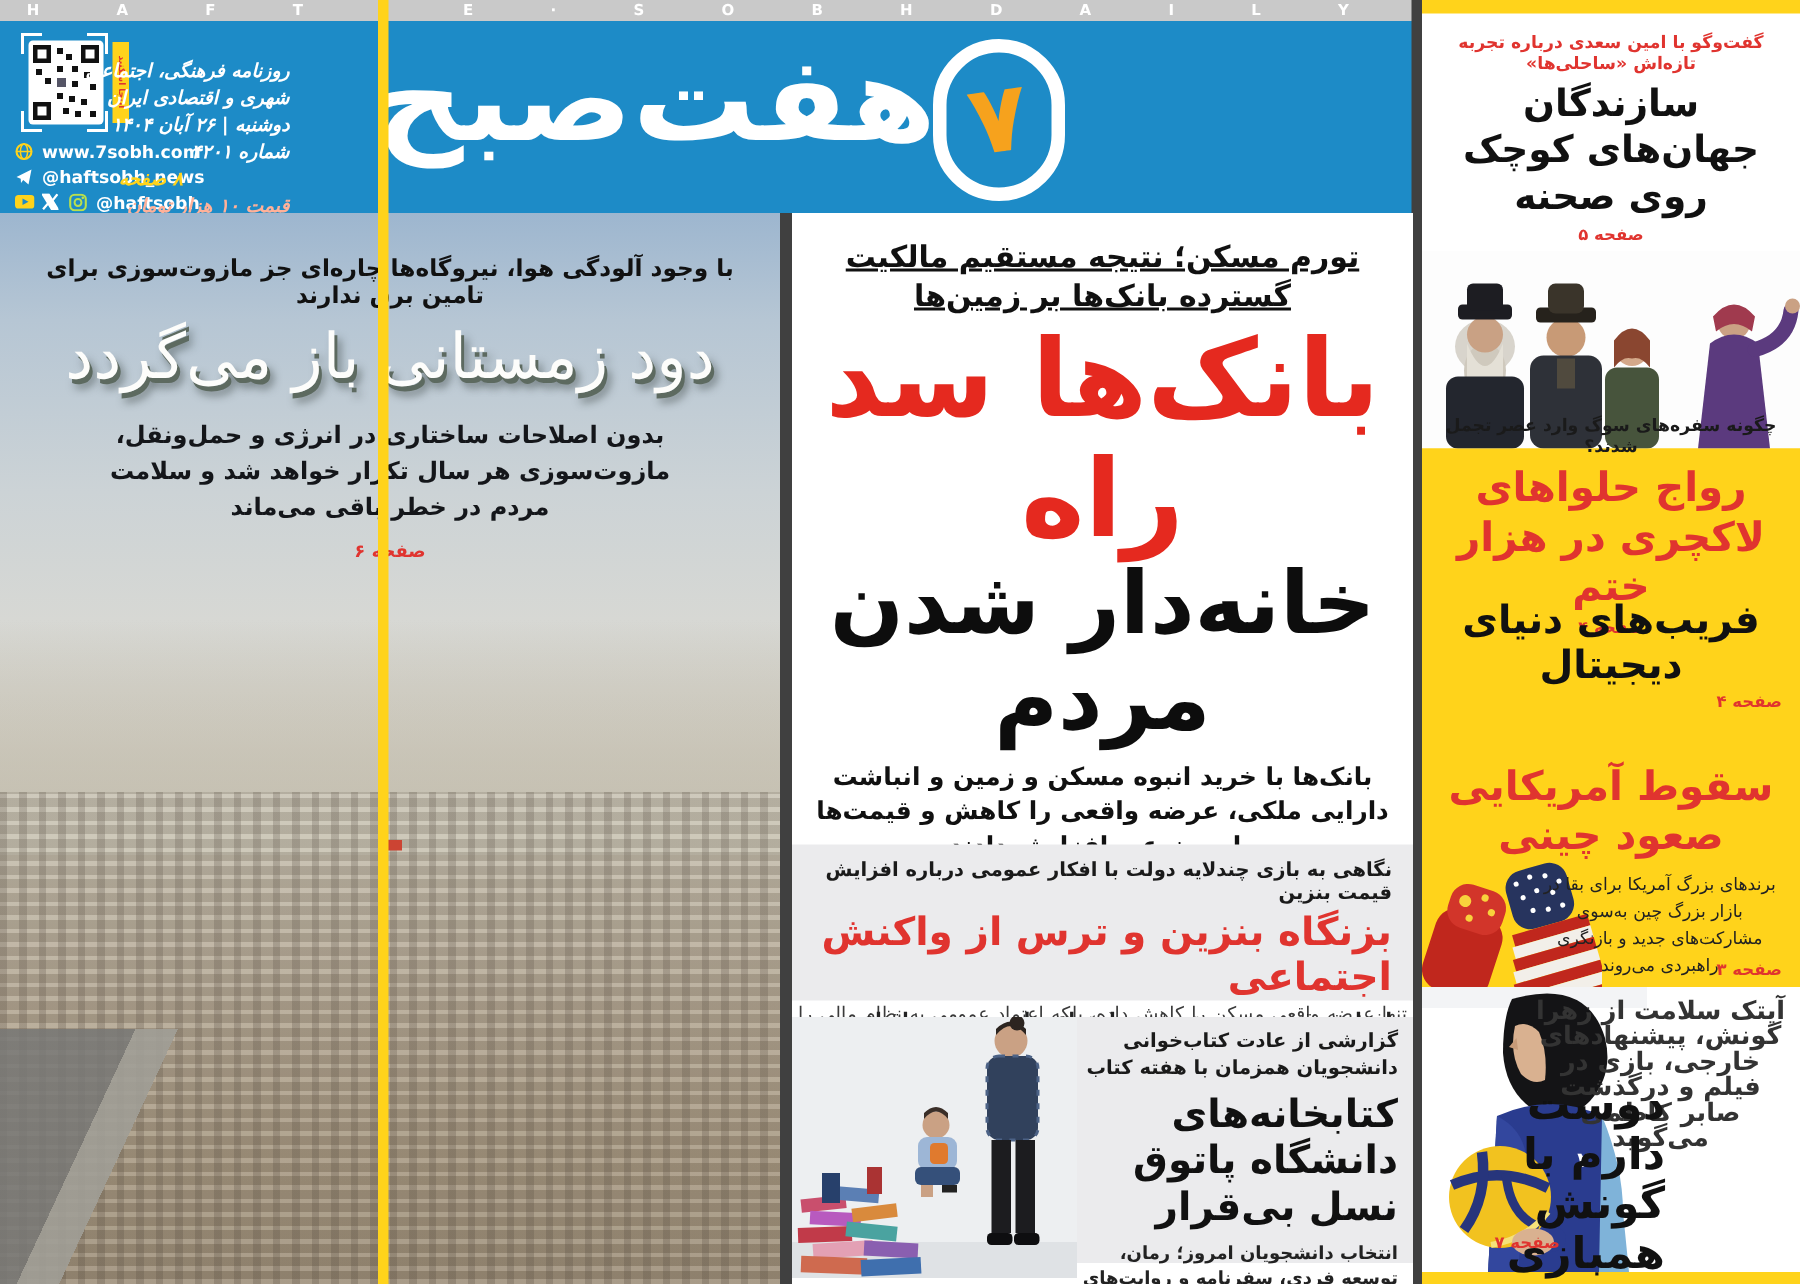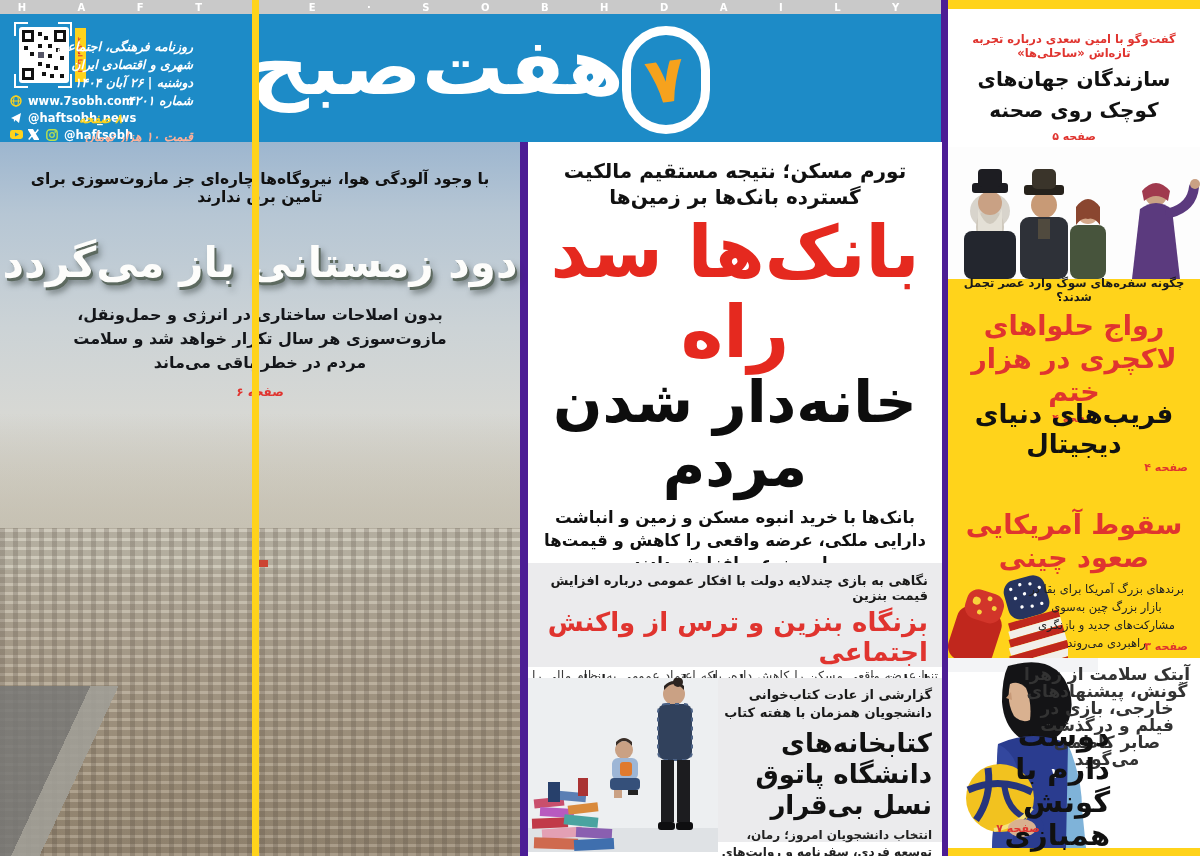--- a/index.html
+++ b/index.html
@@ -1,18 +1,18 @@
 <!DOCTYPE html>
 <html lang="fa"><head>
 <meta charset="utf-8">
 <style>
   * { margin:0; padding:0; box-sizing:border-box; }
   html,body { background:#777; }
   body { font-family:"DejaVu Sans", sans-serif; }
-  .page { position:relative; width:1200px; height:856px; background:#4c1d95; overflow:hidden; margin:0 auto; direction:rtl;padding-left:29px; }
+  .page { position:relative; width:1200px; height:856px; background:#404040; overflow:hidden; margin:0 auto; direction:rtl;padding-left:29px; }
 
   
   .masthead-strip { position:absolute; left:0; top:0; width:941px; height:14px; background:#c9c9c9;
     display:flex; justify-content:center; align-items:center; direction:ltr; }
   .masthead-strip span { color:#fff; font-size:10px; font-weight:bold; letter-spacing:24px; white-space:nowrap; }
 
   
   .blue-band { position:absolute; left:0; top:14px; width:941px; height:128px; background:#1d8bc7; }
   .qr-wrap { position:absolute; left:14px; top:8px; width:72px; height:66px; direction:ltr; }
   .qr-bracket { position:absolute; width:14px; height:14px; border:2px solid #fff; }
@@ -44,23 +44,23 @@
   .divider-y { position:absolute; left:252px; top:0; width:7px; height:856px; background:#ffd31b; }
   .right-col { position:absolute; right:0; top:0; width:252px; height:856px; background:#fff; }
   .rc-topbar { position:absolute; left:0; top:0; width:100%; height:9px; background:#ffd31b; }
   .rc-yellow { position:absolute; left:0; top:268px; width:100%; height:390px; background:#ffd31b; }
   .rc-bottombar { position:absolute; left:0; bottom:0; width:100%; height:8px; background:#ffd31b; }
 
   .kicker-red { color:#e0342f; font-weight:bold; }
   .kicker-blk { color:#1a1a1a; font-weight:bold; }
   .page-ref { color:#e0342f; font-weight:bold; font-size:11px; }
 
-  .rs1 { position:absolute; left:0; top:26px; width:100%; text-align:center; }
+  .rs1 { position:absolute; left:0; top:15px; width:100%; text-align:center; }
   .rs1 .k { font-size:11.5px; margin-top:6px; padding:0 6px; }
-  .rs1 .h { font-size:20px; font-weight:bold; color:#111; line-height:31px; margin-top:4px; padding:0 10px; }
+  .rs1 .h { font-size:25px; font-weight:bold; color:#111; line-height:31px; margin-top:4px; padding:0 10px; }
   .rs1 .p { margin-top:4px; }
   .rs1 .img { margin-top:4px; height:132px; }
 
   .rs2 { position:absolute; left:0; top:276px; width:100%; text-align:center; }
   .rs2 .k { font-size:11.5px; padding:0 8px; }
   .rs2 .h { font-size:27px; font-weight:bold; color:#e0342f; line-height:33px; margin-top:5px; }
   .rs2 .p { margin-top:4px; }
 
   .rs3 { position:absolute; left:0; top:394px; width:100%; text-align:center; }
   .rs3 .k { font-size:11px; padding:0 6px; }
@@ -78,21 +78,21 @@
   .rs5 { position:absolute; left:0; top:658px; width:100%; height:190px; }
   .rs5 .k { position:absolute; right:8px; top:8px; width:170px; font-size:17px; line-height:17px; color:#333; text-align:center; font-weight:bold; }
   .rs5 .h { position:absolute; right:90px; top:62px; width:155px; font-size:29px; font-weight:bold; color:#111;
     line-height:33px; text-align:right; }
   .rs5 .p { position:absolute; right:160px; top:164px; }
   .rs5 .player { position:absolute; left:0; top:0; }
 
   
   .center-col { position:absolute; left:528px; top:142px; width:414px; height:714px; background:#fff; }
   .ms { text-align:center; }
-  .ms .k { font-size:20px; font-weight:bold; color:#111; line-height:26px; margin-top:16px; }
+  .ms .k { font-size:20px; font-weight:bold; color:#111; line-height:26px; margin-top:16px;text-decoration:underline; }
   .ms .h-red { font-size:72px; font-weight:bold; color:#e5291f; line-height:80px; margin-top:2px; letter-spacing:-2px; }
   .ms .h-blk { font-size:58px; font-weight:bold; color:#0d0d0d; line-height:64px; margin-top:-2px; letter-spacing:-1px; }
   .ms .d { font-size:16.5px; font-weight:bold; color:#111; line-height:23px; margin-top:8px; padding:0 14px; }
   .ms .b { font-size:12.5px; color:#3a3a3a; text-align:justify; line-height:16.5px; margin-top:10px; padding:0 4px; }
   .ms .p { text-align:right; padding-left:4px; margin-top:3px; text-align:right; font-size:12px; }
 
   .graybox { position:absolute; left:0; width:414px; background:#ebebed; }
   .gb1 { top:421px; height:104px; text-align:right; padding:10px 14px 0 14px; }
   .gb1 .k { font-size:13px; }
   .gb1 .h { font-size:26px; font-weight:bold; color:#e0342f; margin-top:4px; }
@@ -115,21 +115,21 @@
       repeating-linear-gradient(0deg, rgba(255,250,240,.20) 0 3px, rgba(90,78,64,.22) 3px 9px); }
   .city-haze { position:absolute; left:0; bottom:40%; width:100%; height:22%;
     background:linear-gradient(180deg, rgba(214,216,212,0), rgba(198,193,178,.9)); }
   .highway { position:absolute; left:-30px; bottom:-10px; width:270px; height:180px;
     background:linear-gradient(115deg, rgba(120,120,118,.85) 0 34%, rgba(160,158,150,.9) 34% 42%, rgba(0,0,0,0) 42%); }
   .flag-dot { position:absolute; left:258px; top:418px; width:10px; height:7px; background:#c43; }
   .flag-dot::after { content:""; position:absolute; left:-2px; top:0; width:2px; height:16px; background:#889; }
 
   .ph-txt { position:absolute; left:0; top:28px; width:100%; text-align:center; }
   .ph-txt .k { font-size:15.5px; font-weight:bold; color:#111; padding:0 30px; }
-  .ph-txt .h { font-size:42px; font-weight:bold; color:#fdfdfb; margin-top:32px;
+  .ph-txt .h { font-size:42px; font-weight:normal; color:#fdfdfb; margin-top:7px;
     text-shadow:2px 3px 0 #5d6a60, 4px 6px 6px rgba(40,50,45,.55); letter-spacing:-1px; }
   .ph-txt .d { font-size:16px; font-weight:bold; color:#14161a; line-height:24px; margin-top:16px; padding:0 70px; }
   .ph-txt .p { margin-top:10px; font-size:12px; }
 </style>
 </head>
 <body>
 
 <div class="page">
 
   <div class="masthead-strip">

